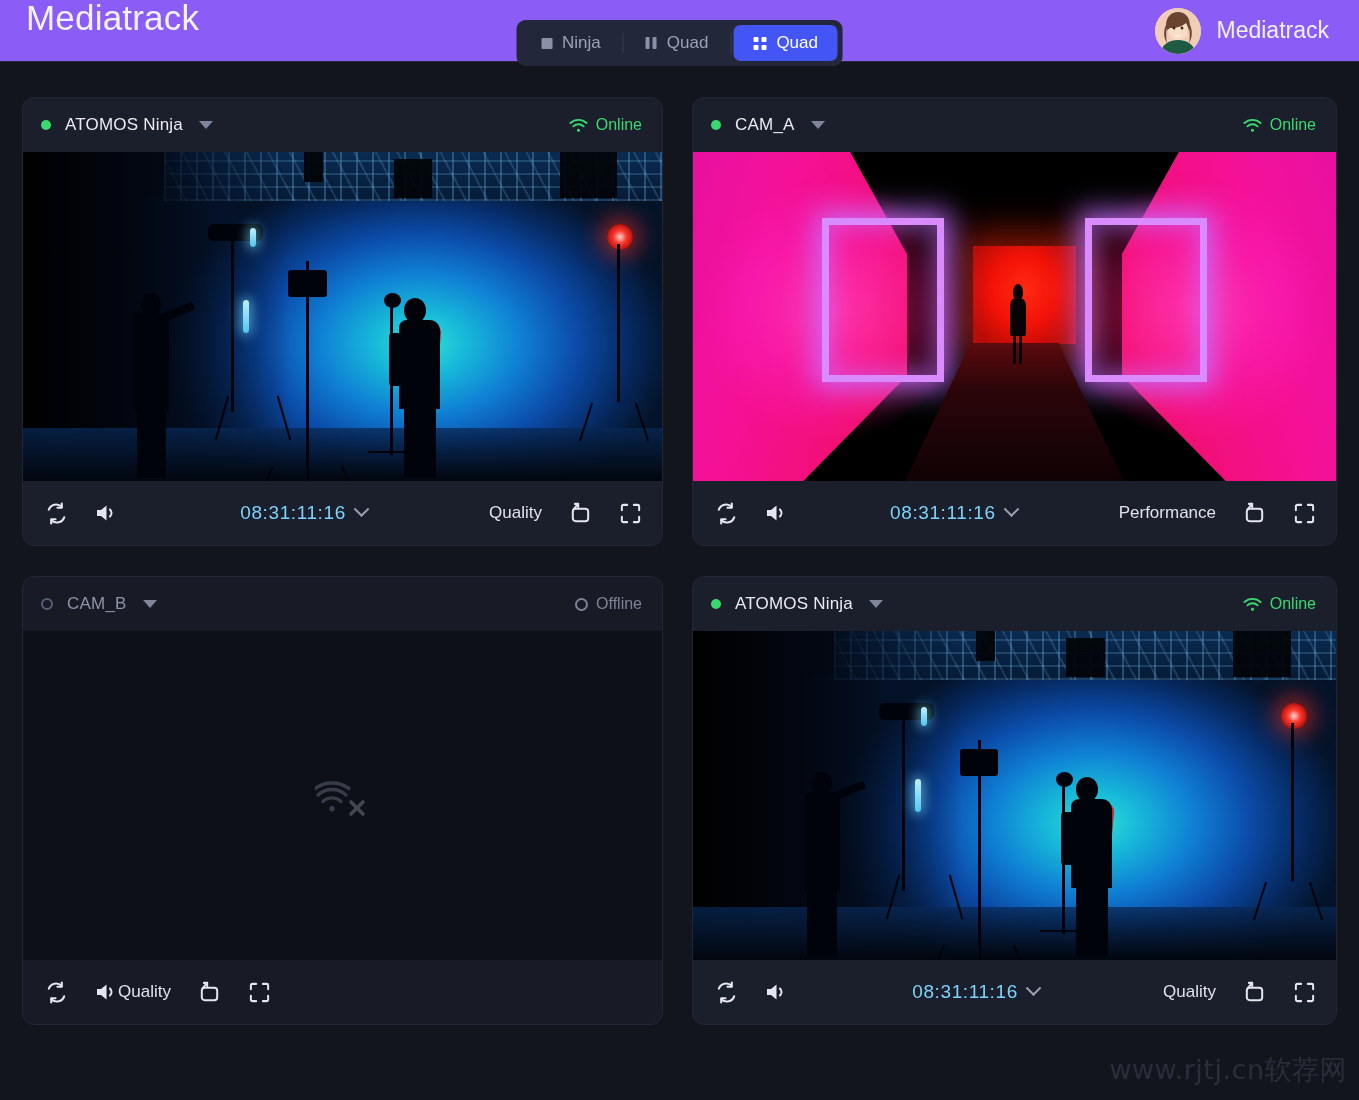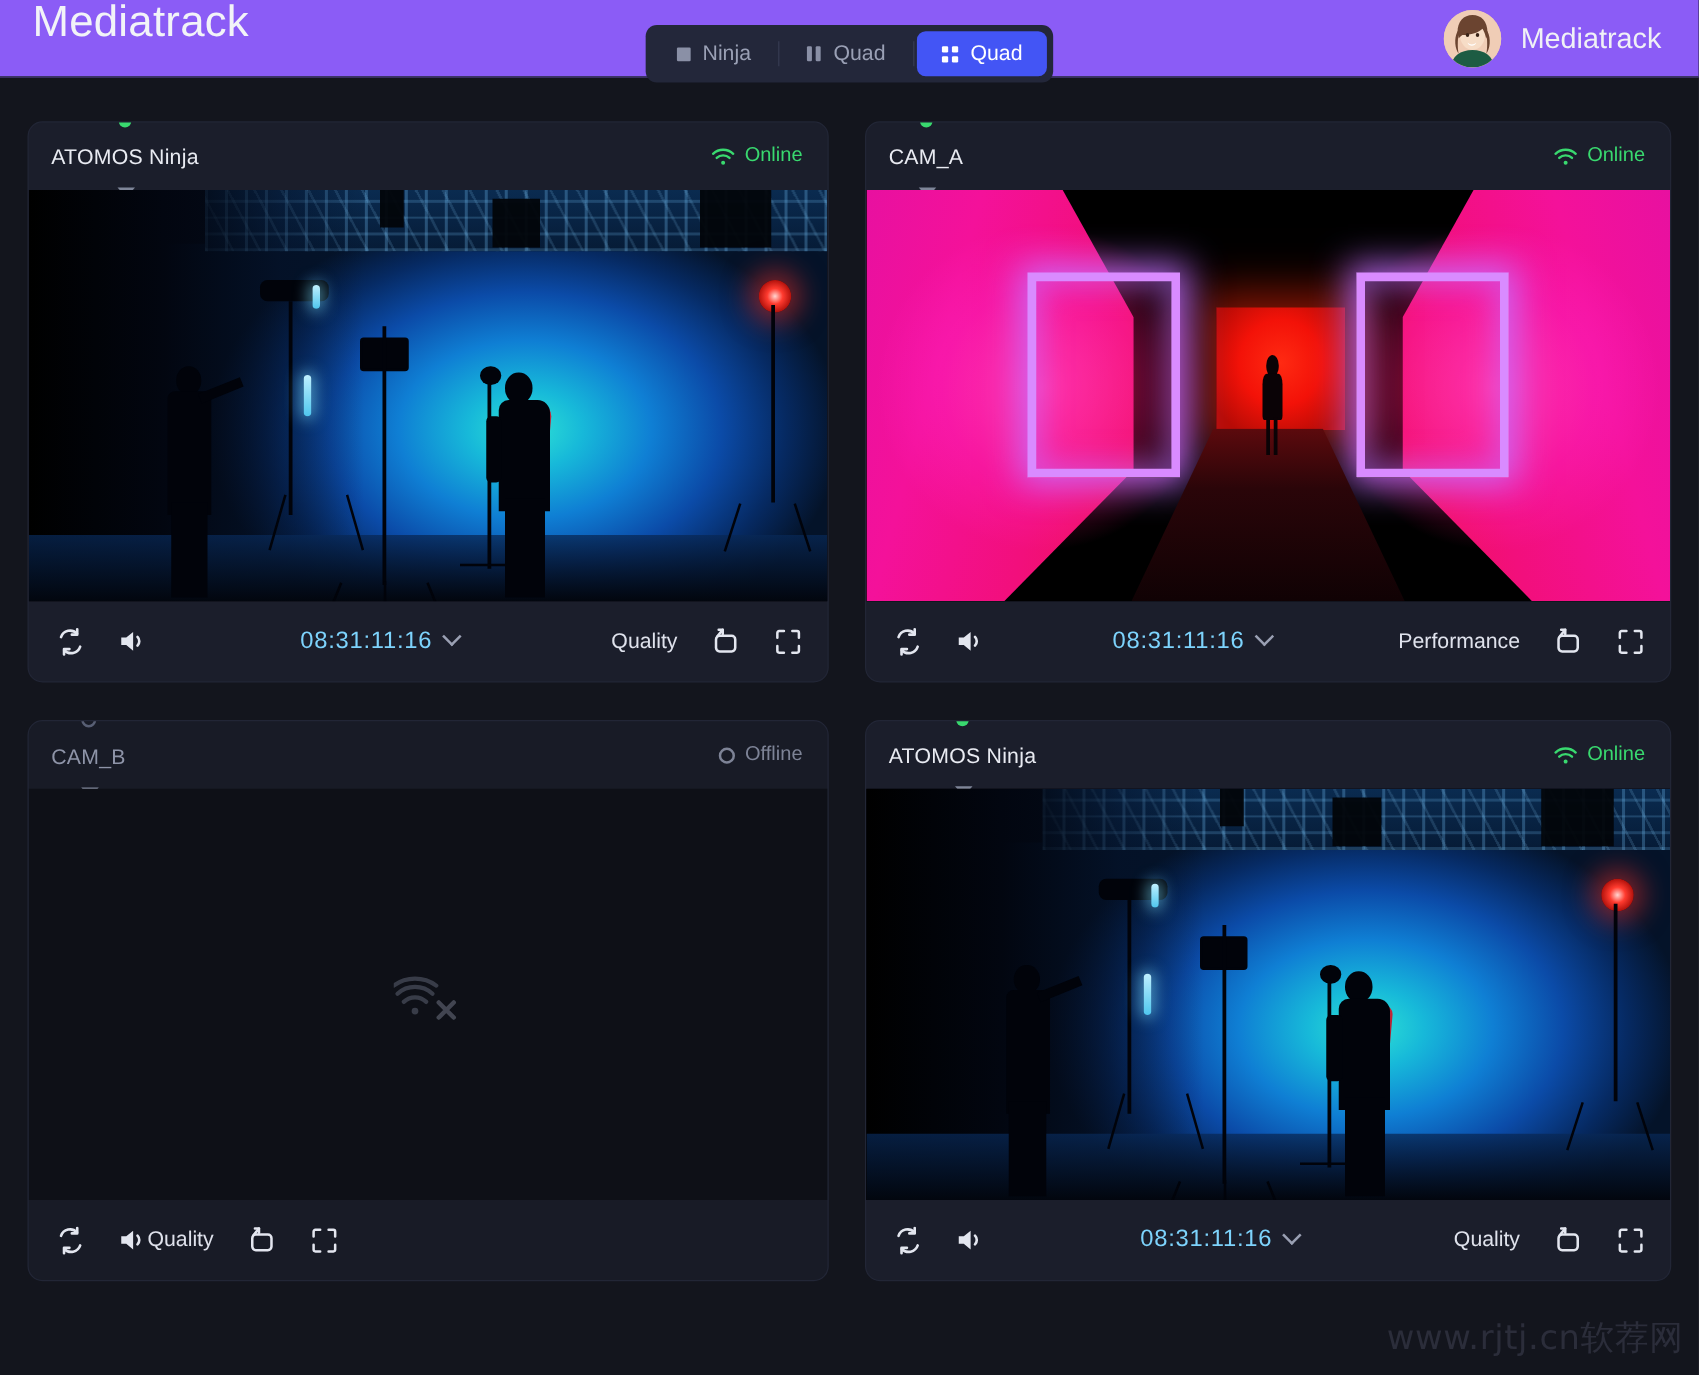--- a/index.html
+++ b/index.html
@@ -105,21 +105,21 @@
   .panel.offline { background: #181b26; }
 
   .panel-head {
     height: 54px;
     display: flex;
     align-items: center;
     justify-content: space-between;
     padding: 0 20px 0 18px;
     flex: none;
   }
-  .head-left { display: flex; align-items: center; gap: 14px; flex-direction: column; }
+  .head-left { display: flex; align-items: center; gap: 14px; }
   .dot { width: 10px; height: 10px; border-radius: 50%; background: #39d96f; flex:none; }
   .dot.off {
     background: transparent;
     border: 2.5px solid #585f74;
     width: 12px; height: 12px;
   }
   .panel-title { font-size: 17px; color: #e9ebf2; letter-spacing: .2px; }
   .panel-title.dim { color: #8e94a8; }
   .caret { width:0;height:0;border-left:7px solid transparent;border-right:7px solid transparent;border-top:8px solid #7f8699; margin-left: 2px;}
   .status { display: flex; align-items: center; gap: 8px; font-size: 16px; color: #39d96f; }

